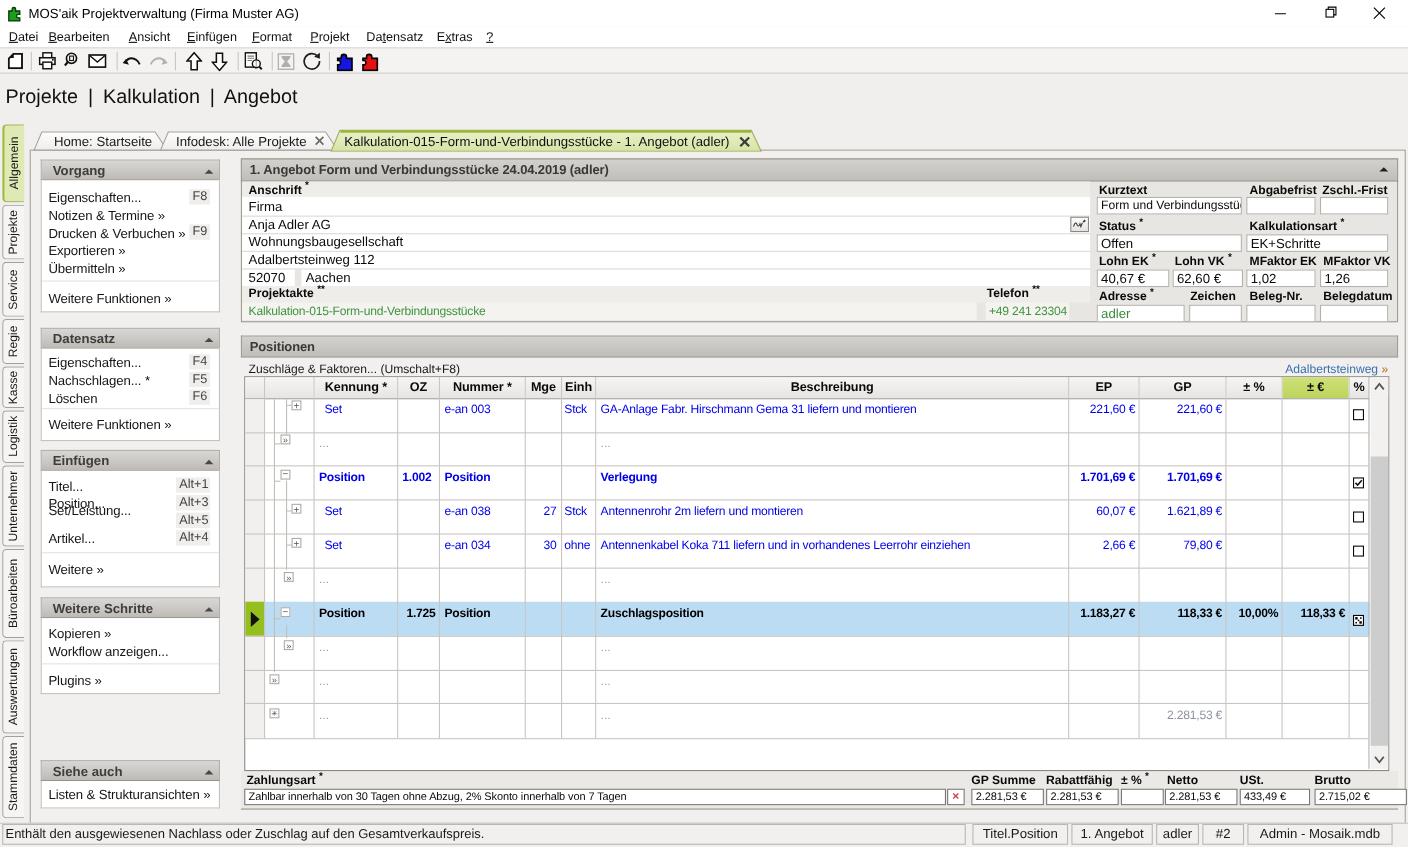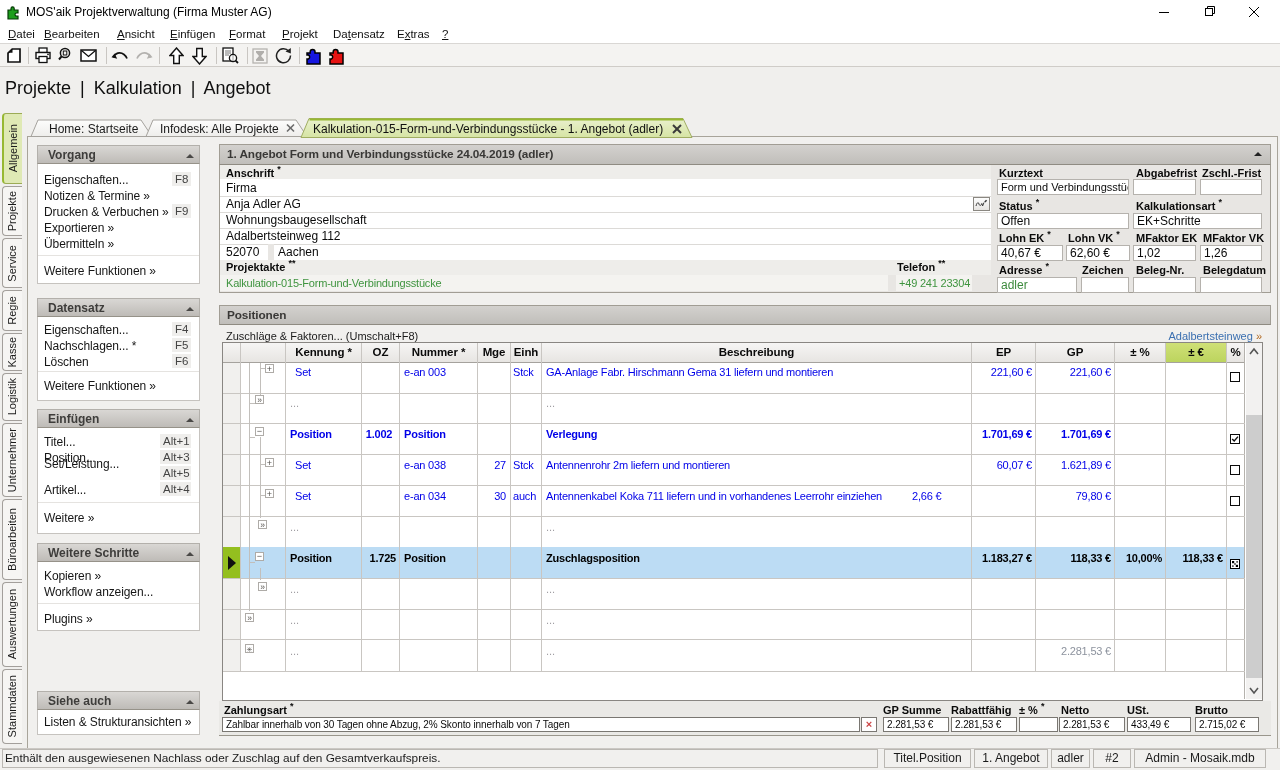--- a/index.html
+++ b/index.html
@@ -405,23 +405,23 @@
 <div class="cell bl" style="left:460px;top:459px;width:46px;text-align:right">27</div>
 <div class="cell bl" style="left:513px;top:459px">Stck</div>
 <div class="cell bl" style="left:546px;top:459px">Antennenrohr 2m liefern und montieren</div>
 <div class="cell bl" style="left:912px;top:459px;width:120px;text-align:right">60,07 €</div>
 <div class="cell bl" style="left:991px;top:459px;width:120px;text-align:right">1.621,89 €</div>
 <div class="cb" style="left:1230px;top:465px"></div>
 
 <div class="cell bl" style="left:295px;top:490px">Set</div>
 <div class="cell bl" style="left:404px;top:490px">e-an 034</div>
 <div class="cell bl" style="left:460px;top:490px;width:46px;text-align:right">30</div>
-<div class="cell bl" style="left:513px;top:490px">auch</div>
+<div class="cell bl" style="left:513px;top:490px">ohne</div>
 <div class="cell bl" style="left:546px;top:490px">Antennenkabel Koka 711 liefern und in vorhandenes Leerrohr einziehen</div>
-<div class="cell bl" style="left:912px;top:490px;width:120px;">2,66 €</div>
+<div class="cell bl" style="left:912px;top:490px;width:120px;text-align:right">2,66 €</div>
 <div class="cell bl" style="left:991px;top:490px;width:120px;text-align:right">79,80 €</div>
 <div class="cb" style="left:1230px;top:496px"></div>
 
 <div class="dots" style="left:290px;top:521px">...</div>
 <div class="dots" style="left:546px;top:521px">...</div>
 
 <div class="cell" style="left:290px;top:552px;font-weight:bold">Position</div>
 <div class="cell" style="left:362px;top:552px;width:34px;text-align:right;font-weight:bold">1.725</div>
 <div class="cell" style="left:404px;top:552px;font-weight:bold">Position</div>
 <div class="cell" style="left:546px;top:552px;font-weight:bold">Zuschlagsposition</div>
@@ -465,21 +465,21 @@
 <div class="fld" style="left:883px;top:717px;width:66px;height:15px;font-size:10px;letter-spacing:-0.1px;border-color:#7a7772;line-height:13px">2.281,53 €</div>
 <div class="lbl" style="left:951px;top:705px">Rabattfähig</div>
 <div class="fld" style="left:951px;top:717px;width:66px;height:15px;font-size:10px;letter-spacing:-0.1px;border-color:#7a7772;line-height:13px">2.281,53 €</div>
 <div class="lbl" style="left:1019px;top:705px">± % <sup>*</sup></div>
 <div class="fld" style="left:1019px;top:717px;width:39px;height:15px;font-size:10px;letter-spacing:-0.1px;border-color:#7a7772;line-height:13px"></div>
 <div class="lbl" style="left:1061px;top:705px">Netto</div>
 <div class="fld" style="left:1059px;top:717px;width:66px;height:15px;font-size:10px;letter-spacing:-0.1px;border-color:#7a7772;line-height:13px">2.281,53 €</div>
 <div class="lbl" style="left:1127px;top:705px">USt.</div>
 <div class="fld" style="left:1127px;top:717px;width:64px;height:15px;font-size:10px;letter-spacing:-0.1px;border-color:#7a7772;line-height:13px">433,49 €</div>
 <div class="lbl" style="left:1195px;top:705px">Brutto</div>
-<div class="fld" style="left:1195px;top:717px;width:64px;height:15px;font-size:10px;letter-spacing:-0.1px;border-color:#7a7772;line-height:13px">2.715,02 €</div>
+<div class="fld" style="left:1195px;top:717px;width:84px;height:15px;font-size:10px;letter-spacing:-0.1px;border-color:#7a7772;line-height:13px">2.715,02 €</div>
 
 <div class="abs" style="left:0;top:748px;width:1280px;height:22px;background:#f1f0ee;border-top:1px solid #cbc8c4"></div>
 <div class="sbx" style="left:2px;width:876px;text-align:left;padding-left:2px;font-size:11.8px">Enthält den ausgewiesenen Nachlass oder Zuschlag auf den Gesamtverkaufspreis.</div>
 <div class="sbx" style="left:884px;width:87px">Titel.Position</div>
 <div class="sbx" style="left:974px;width:74px">1. Angebot</div>
 <div class="sbx" style="left:1051px;width:39px">adler</div>
 <div class="sbx" style="left:1093px;width:38px">#2</div>
 <div class="sbx" style="left:1134px;width:132px">Admin - Mosaik.mdb</div>
 
 </body></html>

